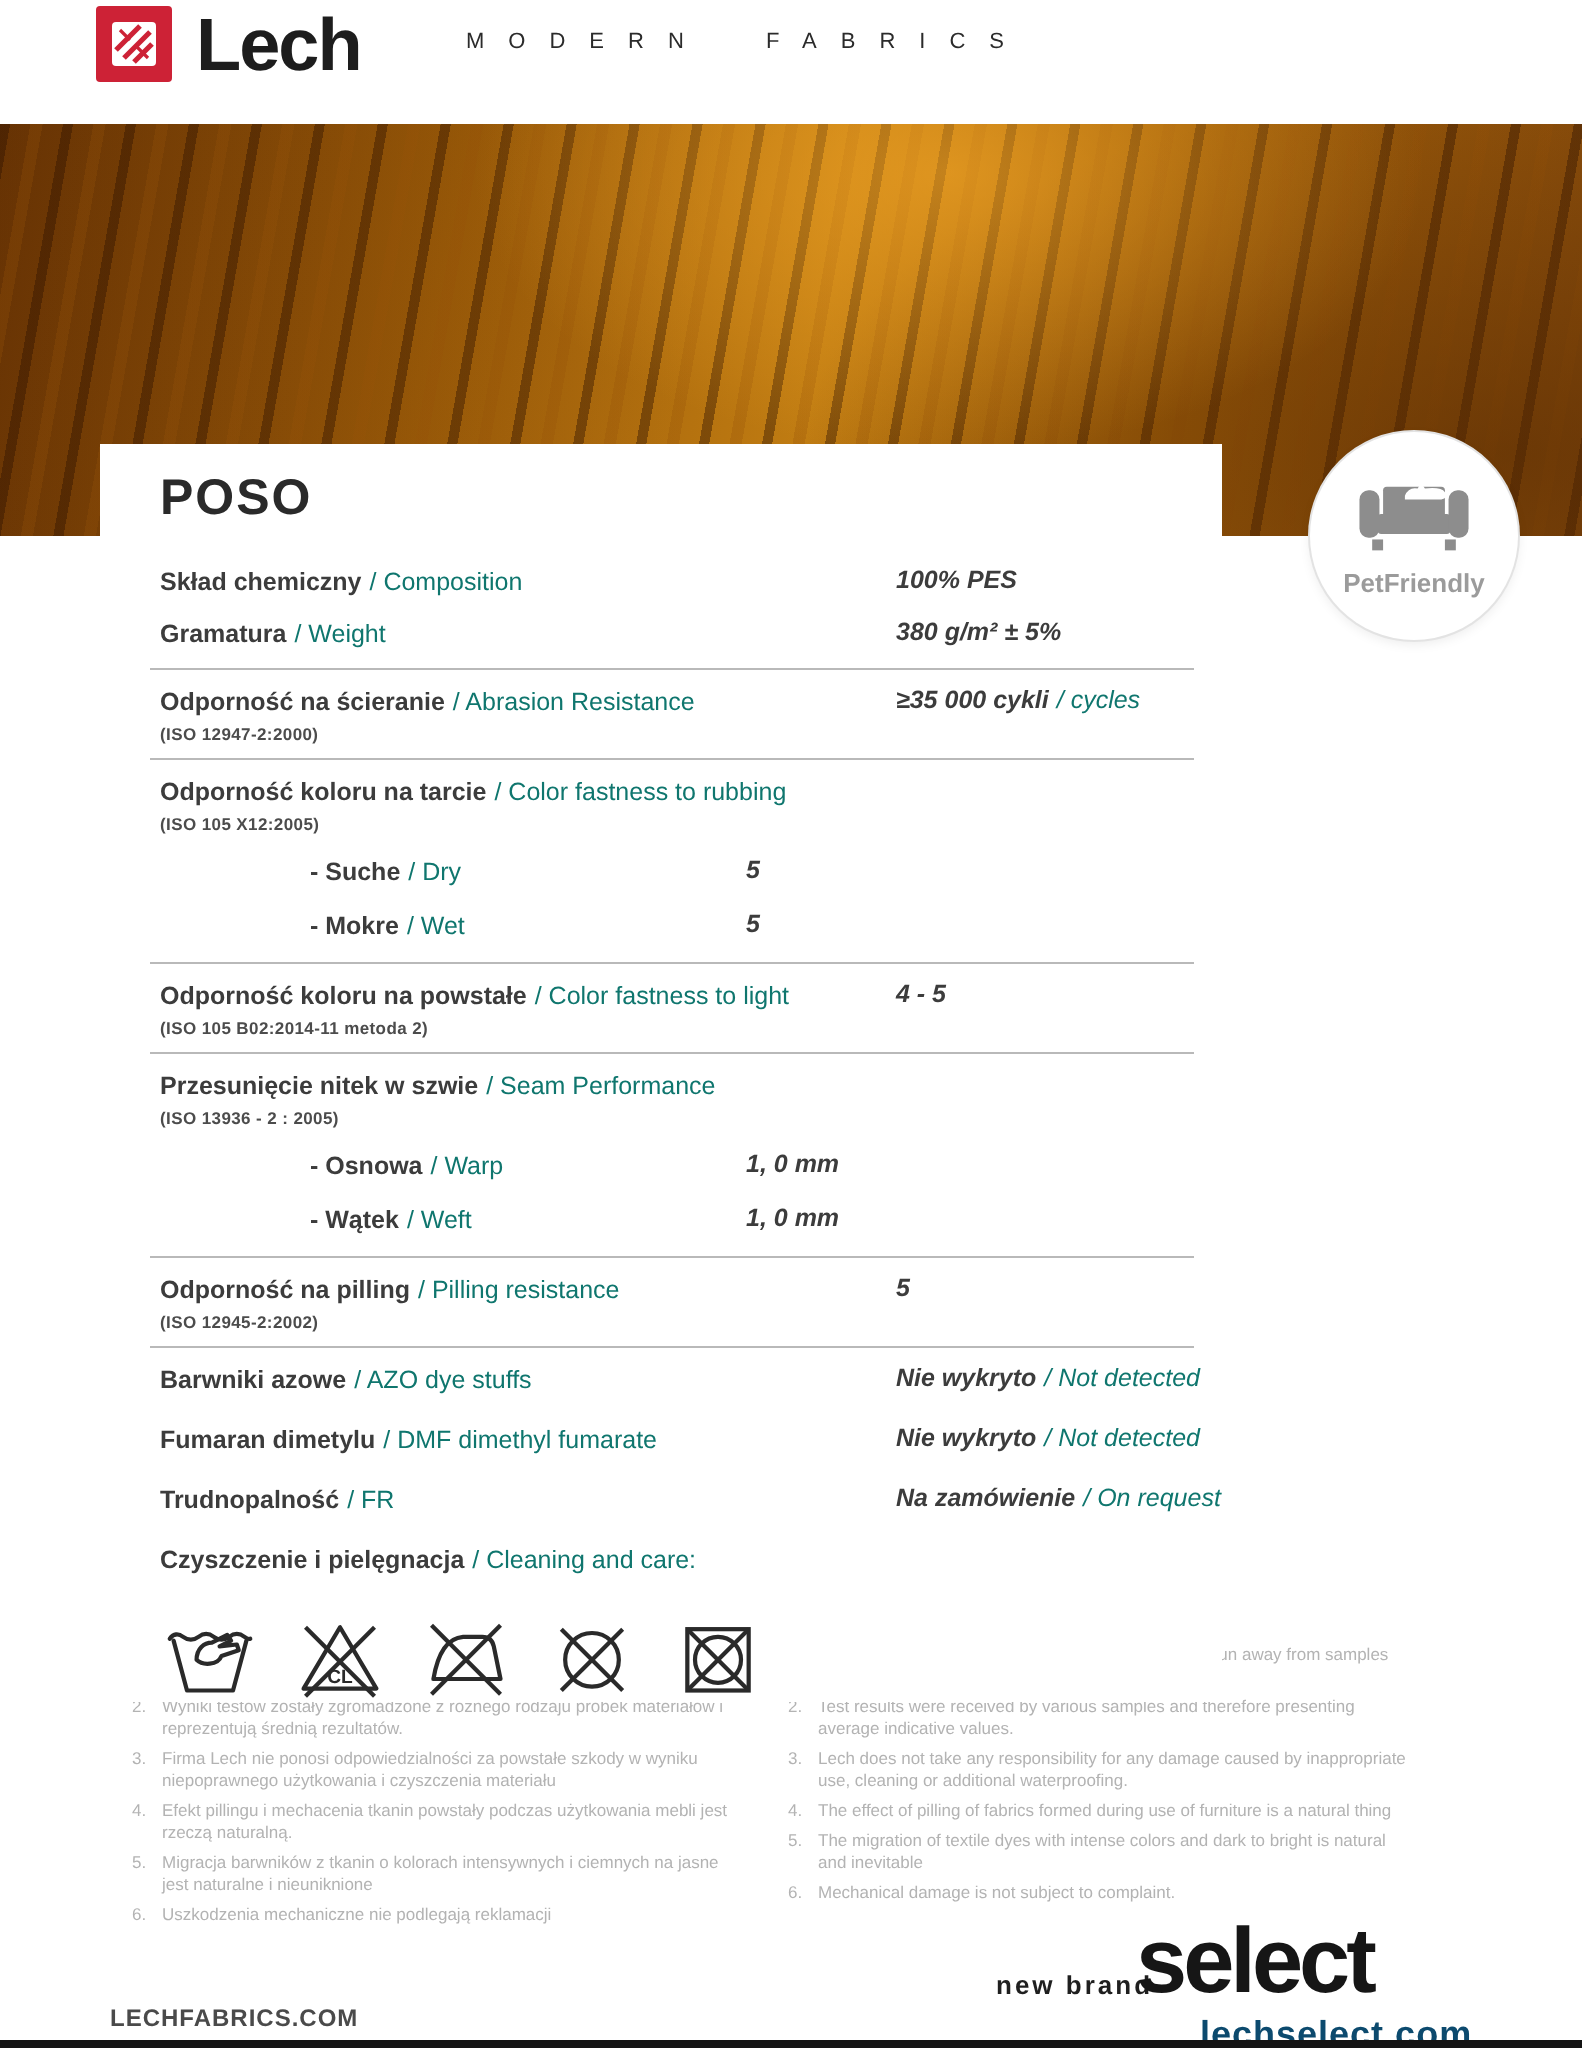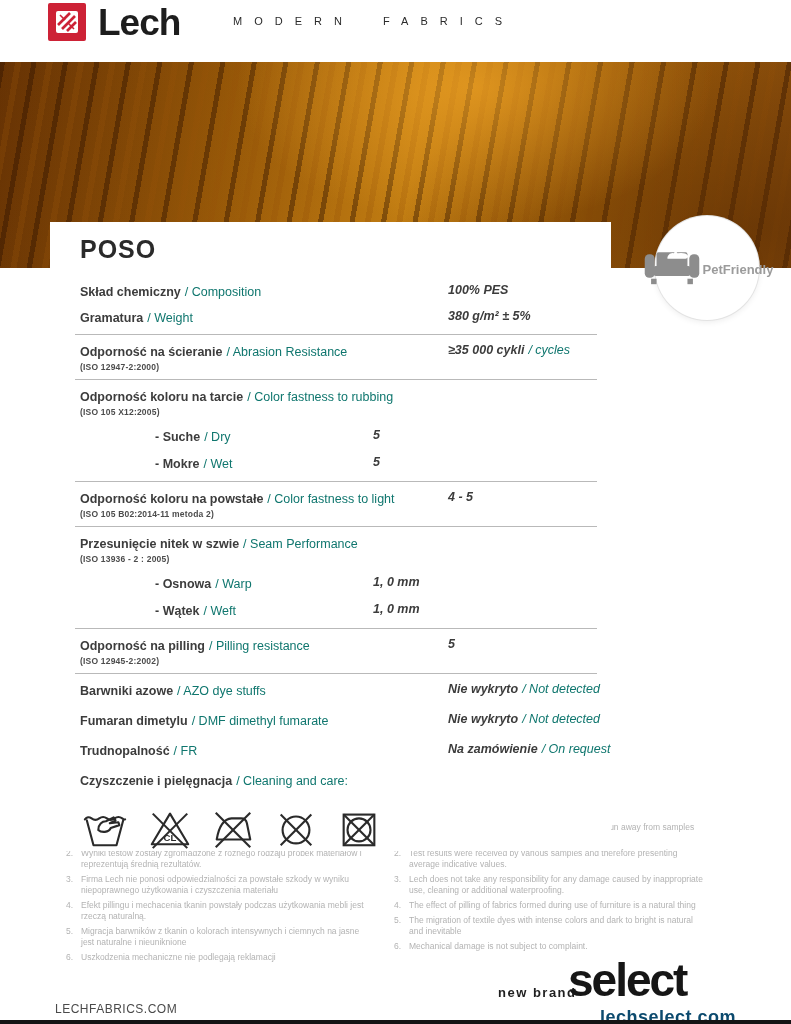--- a/index.html
+++ b/index.html
@@ -20,21 +20,21 @@
       radial-gradient(ellipse 500px 260px at 95% 80%, rgba(84,40,2,0.55), rgba(84,40,2,0) 70%),
       repeating-linear-gradient(100deg, rgba(46,18,0,0.42) 0 5px, rgba(46,18,0,0) 5px 15px,
         rgba(150,82,8,0.28) 15px 21px, rgba(46,18,0,0) 21px 31px),
       linear-gradient(100deg,#55290333,#00000000 45%),
       linear-gradient(100deg,#6b3504 0%,#9a5a08 28%,#c07c12 52%,#9a5a08 74%,#66340489 100%),
       #a96314;}
 
   
   .badge{position:absolute;left:655px;top:216px;width:104px;height:104px;border-radius:50%;
          background:#fff;z-index:5;box-shadow:0 0 0 1px #e3e3e3,0 2px 6px rgba(0,0,0,0.08);
-         display:flex;flex-direction:row;align-items:center;justify-content:center;}
+         display:flex;flex-direction:column;align-items:center;justify-content:center;}
   .badge-label{font-size:13px;color:#9b9b9b;font-weight:700;margin-top:2px;}
 
   
   .card{position:absolute;left:50px;top:222px;width:561px;background:#fff;z-index:3;
         padding:12px 14px 0 25px;box-sizing:border-box;}
   .title{font-size:25px;font-weight:600;color:#2a2a2a;letter-spacing:1px;line-height:30px;
          margin:0 0 18px 5px;}
   .row{position:relative;padding-left:5px;min-height:16px;margin-bottom:8px;}
   .row.sub{padding-left:80px;margin:9px 0;}
   .row.sect{margin-bottom:4px;}
@@ -51,21 +51,21 @@
 
   
   .notes{position:absolute;left:66px;top:822px;width:660px;display:flex;z-index:2;}
   .notes .col{width:298px;}
   .notes .col.right{margin-left:30px;width:310px;}
   .fn{display:flex;font-size:8.5px;line-height:11px;color:#b3b3b3;margin-bottom:4px;}
   .fn .num{width:15px;flex:0 0 15px;}
   .fn .txt{flex:1;}
 
   
-  .site{position:absolute;left:55px;top:1002px;font-size:12px;font-weight:400;color:#4a4a4a;
+  .site{position:absolute;left:55px;top:1002px;font-size:12px;font-weight:700;color:#4a4a4a;
         letter-spacing:0.5px;z-index:2;}
   .newbrand{position:absolute;left:498px;top:985px;font-size:13px;font-weight:700;color:#1f1f1f;
             letter-spacing:1.5px;z-index:2;}
   .select-logo{position:absolute;left:568px;top:955px;font-size:46px;font-weight:800;color:#161616;
                letter-spacing:-2px;z-index:2;line-height:50px;}
   .select-site{position:absolute;left:600px;top:1007px;font-size:18px;font-weight:700;color:#0c4a6e;
                letter-spacing:0.5px;z-index:2;}
   .bottombar{position:absolute;left:0;bottom:0;width:791px;height:4px;background:#141414;z-index:6;}
 </style>
 </head>

